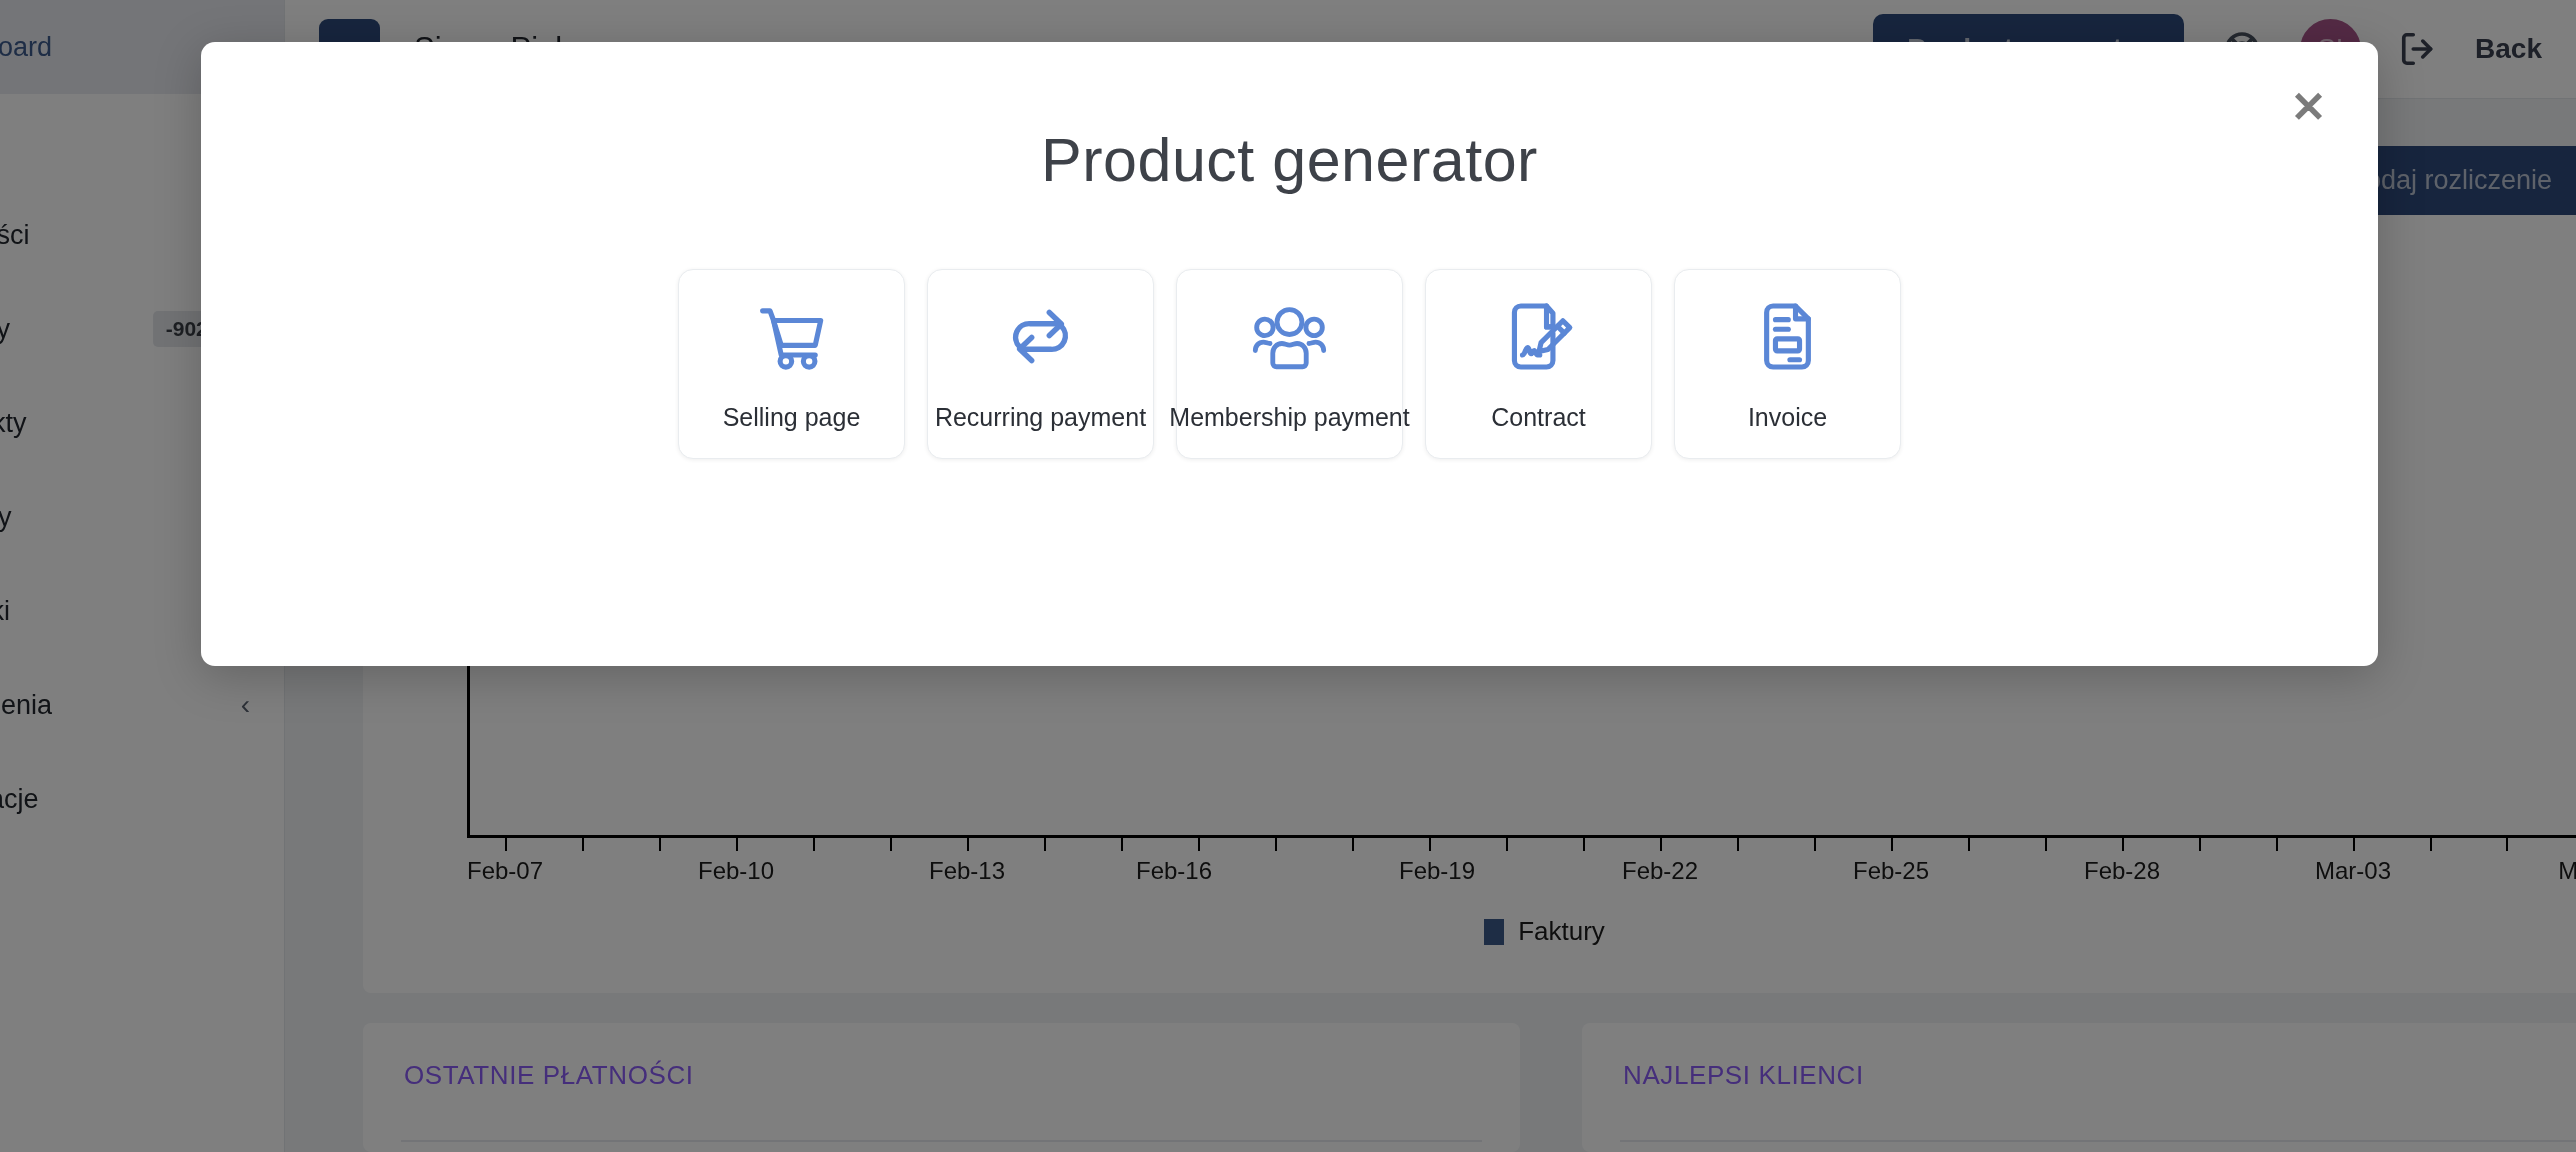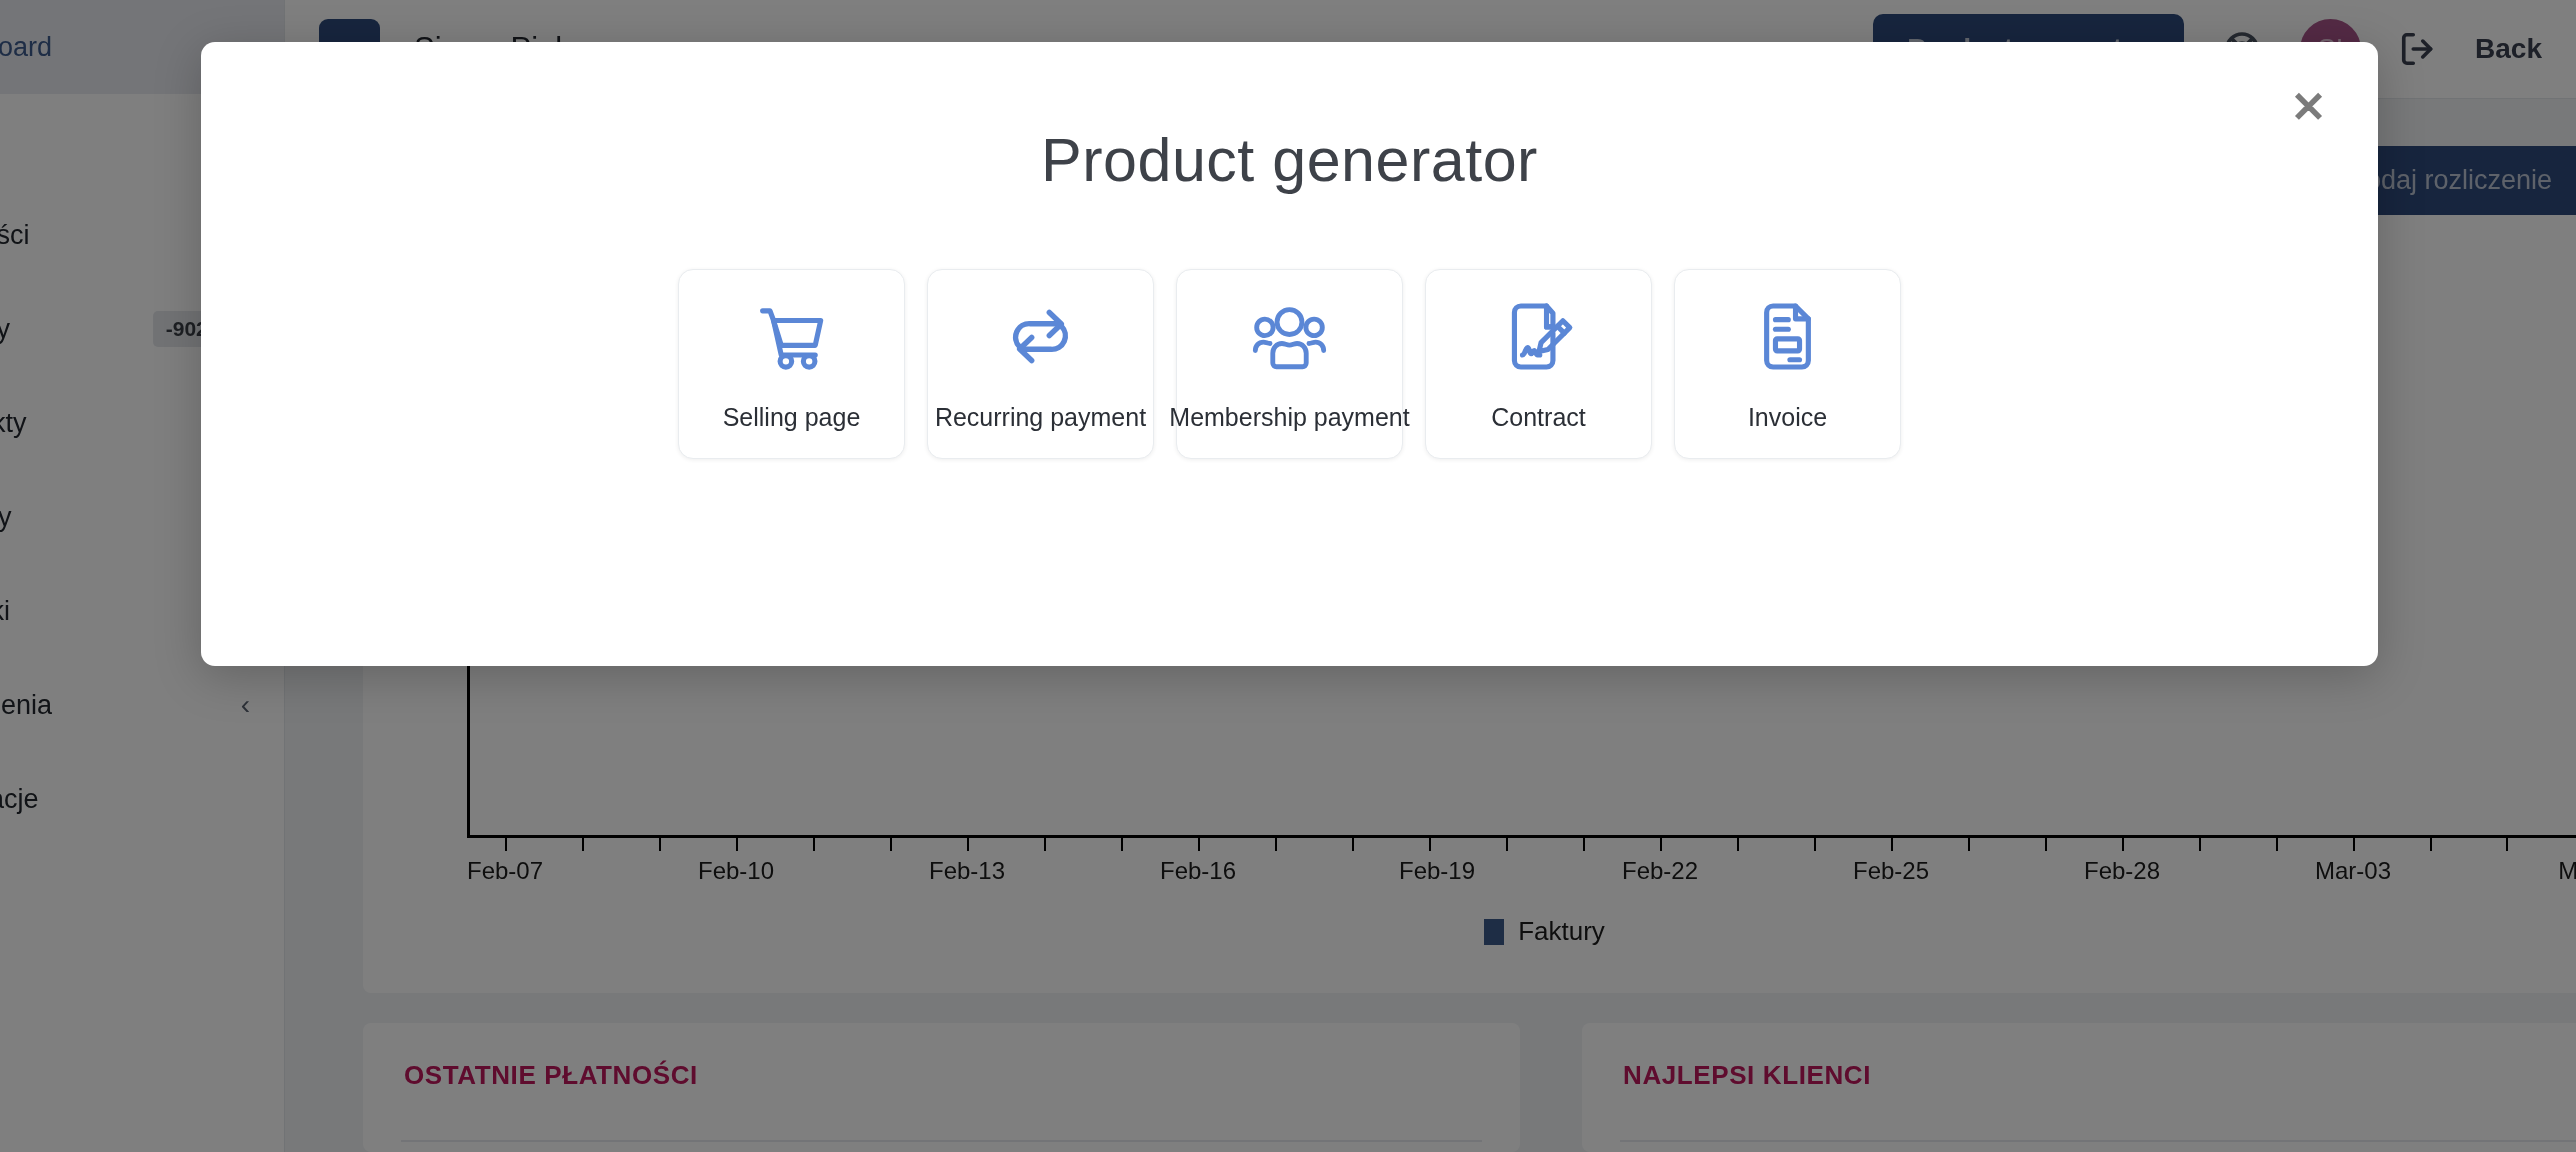--- a/index.html
+++ b/index.html
@@ -208,23 +208,22 @@
     border-radius: 8px;
     z-index: 4;
   }
   #panel-payments { left: 363px; width: 1157px; }
   #panel-clients  { left: 1582px; width: 1055px; }
   .panel-title {
     position: absolute;
     left: 41px; top: 37px;
     font-size: 26px;
     letter-spacing: 0.6px;
-    color: #be185d;
-    white-space: nowrap;
-    font-weight: bold;
+    color: #8b5cf6;
+    white-space: nowrap;
   }
   .panel-rule {
     position: absolute;
     left: 38px; right: 38px; top: 117px;
     height: 2px; background: #e6e9ee;
   }
 
   
   #modal {
     position: absolute;
@@ -392,21 +391,21 @@
           <div class="x-tick" style="left: 1732px;"></div>
           <div class="x-tick" style="left: 1809px;"></div>
           <div class="x-tick" style="left: 1886px;"></div>
           <div class="x-tick" style="left: 1963px;"></div>
           <div class="x-tick" style="left: 2039px;"></div>
         </div>
       <div id="x-labels">
           <div class="x-tick-label" style="left: 38px;">Feb-07</div>
           <div class="x-tick-label" style="left: 269px;">Feb-10</div>
           <div class="x-tick-label" style="left: 500px;">Feb-13</div>
-          <div class="x-tick-label" style="left: 731px;">Feb-16</div>
+          <div class="x-tick-label" style="left: 707px;">Feb-16</div>
           <div class="x-tick-label" style="left: 962px; margin-left: 8px;">Feb-19</div>
           <div class="x-tick-label" style="left: 1193px;">Feb-22</div>
           <div class="x-tick-label" style="left: 1424px;">Feb-25</div>
           <div class="x-tick-label" style="left: 1655px; margin-top: 12px;">Feb-28</div>
           <div class="x-tick-label" style="left: 1886px;">Mar-03</div>
           <div class="x-tick-label" style="left: 2116px;">Mar-</div>
         </div>
       <div id="chart-legend">
         <span id="legend-swatch"></span>
         <span id="legend-label">Faktury</span>

